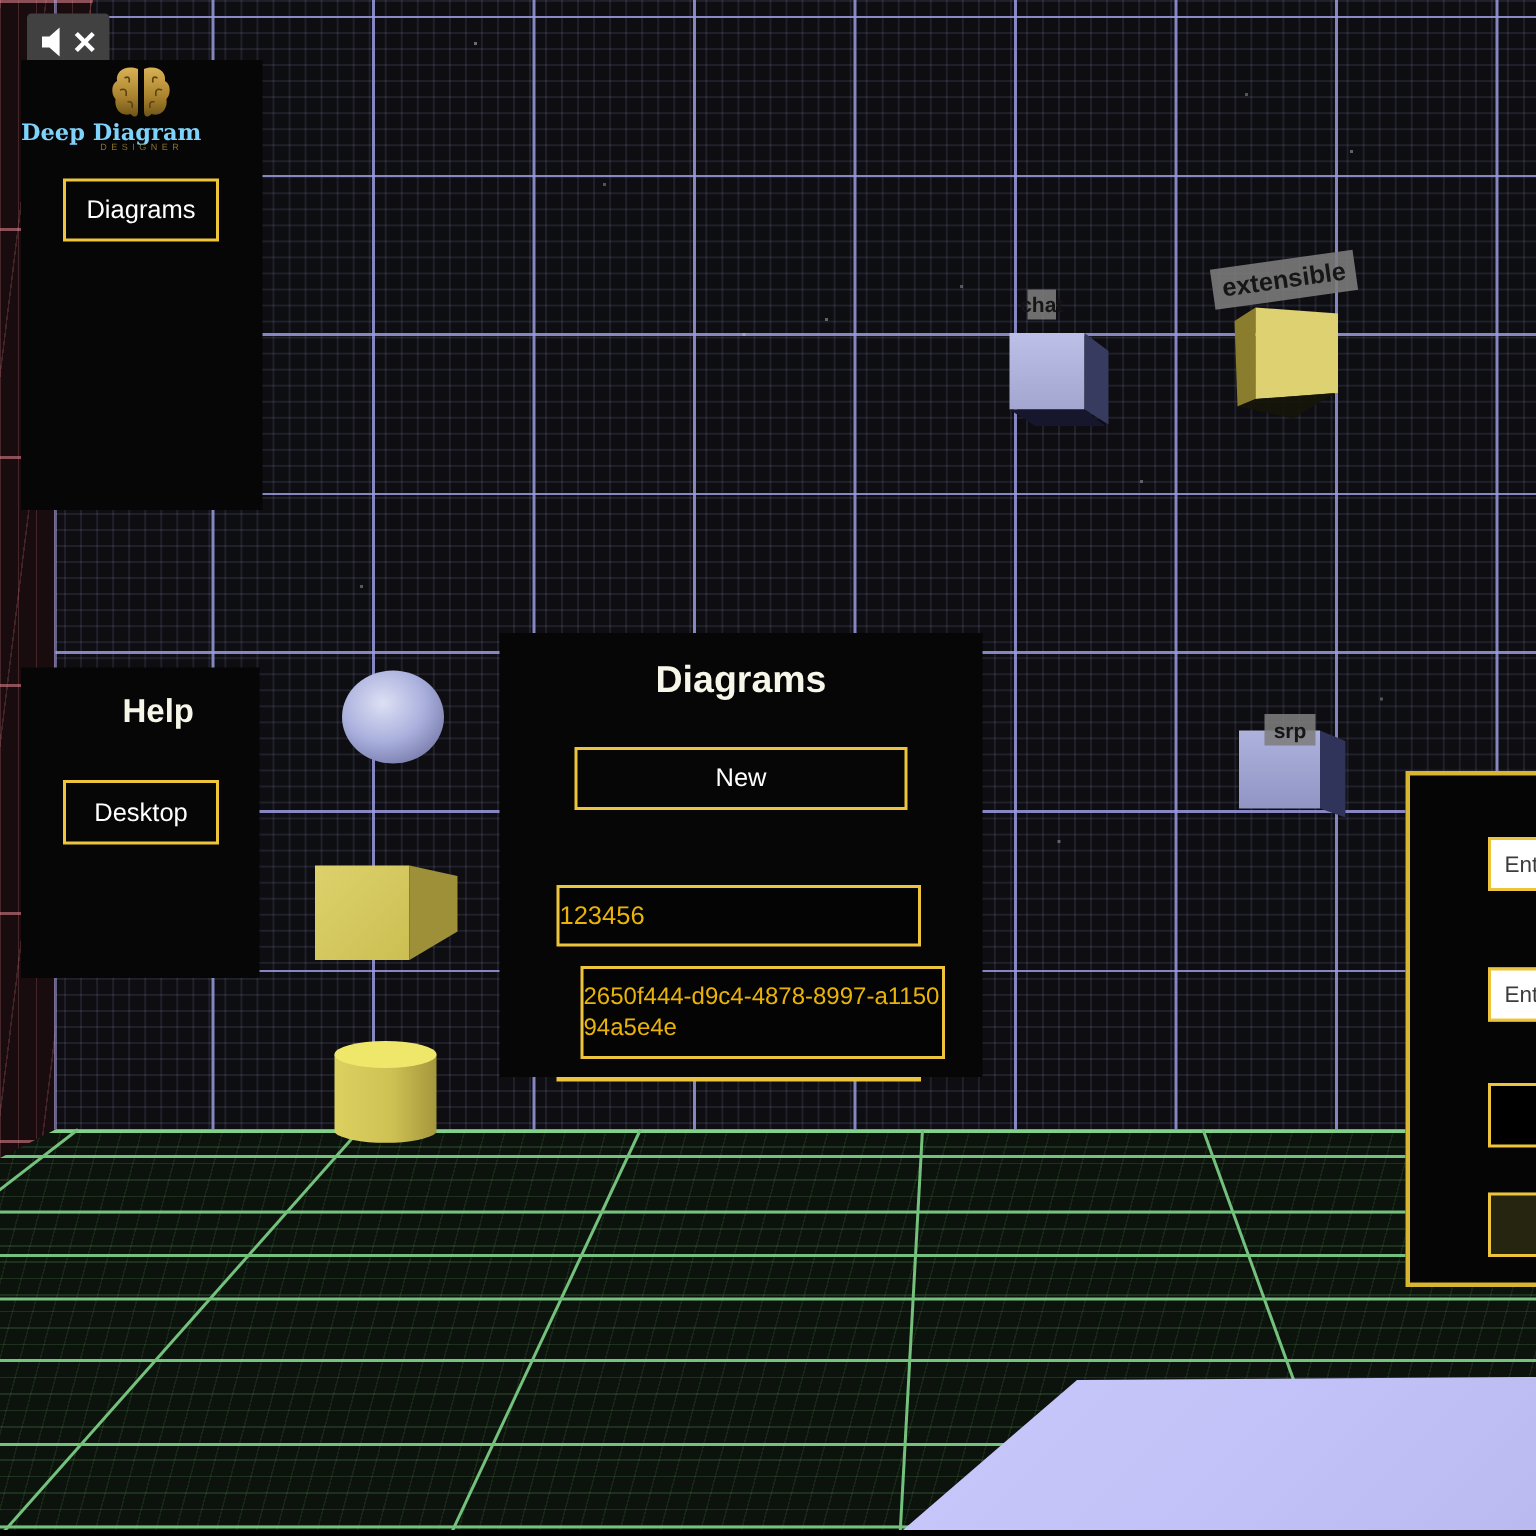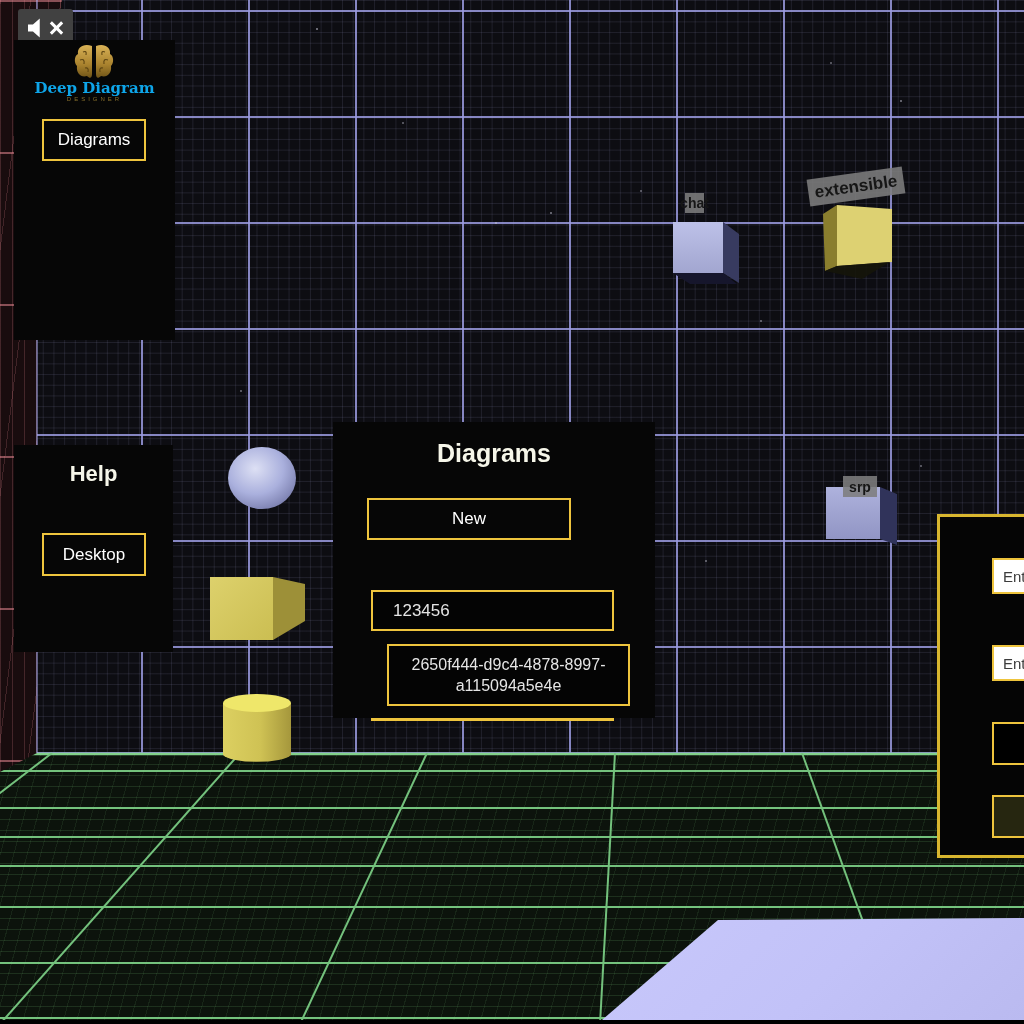--- a/index.html
+++ b/index.html
@@ -70,36 +70,36 @@
     border-radius:3px; display:flex; align-items:center; justify-content:center; gap:3px; cursor:pointer; }
   .speaker { width:17px; height:20px; background:#fff;
     clip-path:polygon(0 32%, 32% 32%, 72% 2%, 72% 98%, 32% 68%, 0 68%); }
   .x-mark { position:relative; width:16px; height:16px; }
   .x-mark::before, .x-mark::after { content:""; position:absolute; left:7px; top:0; width:3px; height:16px; background:#fff; }
   .x-mark::before { transform:rotate(45deg); }
   .x-mark::after { transform:rotate(-45deg); }
 
   .logo-panel { left:14px; top:40px; width:161px; height:300px; }
   .brain { position:absolute; left:58px; top:3px; width:44px; height:38px; }
-  .brand-title { position:absolute; top:39px; width:100%; text-align:center;
-    font-family:"DejaVu Serif", serif; font-weight:bold; font-size:15px; color:#0ea5e9; }
+  .brand-title { position:absolute; top:39px; width:100%; 
+    font-family:"DejaVu Serif", serif; font-weight:bold; font-size:15px; color:#7dd3fc; }
   .brand-sub { position:absolute; top:56px; width:100%; text-align:center;
     font-size:6px; letter-spacing:3px; color:#87702d; }
   .logo-diagrams-btn { left:28px; top:79px; width:104px; height:42px; }
 
   .help-panel { left:14px; top:445px; width:159px; height:207px; }
-  .help-title { top:16px; font-size:22px; }
-  .desktop-btn { left:28px; top:88px; width:104px; height:43px; }
+  .help-title { top:16px; font-size:22px;margin-left:12px; }
+  .desktop-btn { left:28px; top:75px; width:104px; height:43px; }
   .quest-btn { left:28px; top:148px; width:104px; height:43px; }
 
   .center-panel { left:333px; top:422px; width:322px; height:296px; }
   .center-title { top:17px; font-size:25px; }
-  .new-btn { left:34px; top:76px; width:204px; height:42px; }
-  .field { position:absolute; border:2px solid #eec43d; background:#040404; color:#e5e5e5;
-    font-size:17px; display:flex; align-items:center; padding:0 20px; cursor:text;text-align:center; }
+  .new-btn { left:50px; top:76px; width:222px; height:42px; }
+  .field { position:absolute; border:2px solid #eec43d; background:#040404; color:#eab308;
+    font-size:17px; display:flex; align-items:center; padding:0 0; cursor:text; }
   .code-field { left:38px; top:168px; width:243px; height:41px; }
   .id-field { left:38px; top:222px; width:243px; height:62px; font-size:16px; line-height:21px; word-break:break-all;margin-left:16px; }
   .sliver { position:absolute; left:371px; top:718px; width:243px; height:3px; background:#eec43d; }
 
   .right-panel { left:937px; top:514px; width:120px; height:344px; border:3px solid #d8b62f; background:#050505; }
   .white-input { position:absolute; left:52px; width:80px; height:36px; border:2px solid #eec43d;
     background:#ffffff; color:#3c3c3c; font-size:15px; display:flex; align-items:center;
     padding-left:9px; overflow:hidden; cursor:text; }
   .r-input-1 { top:41px; }
   .r-input-2 { top:128px; }

